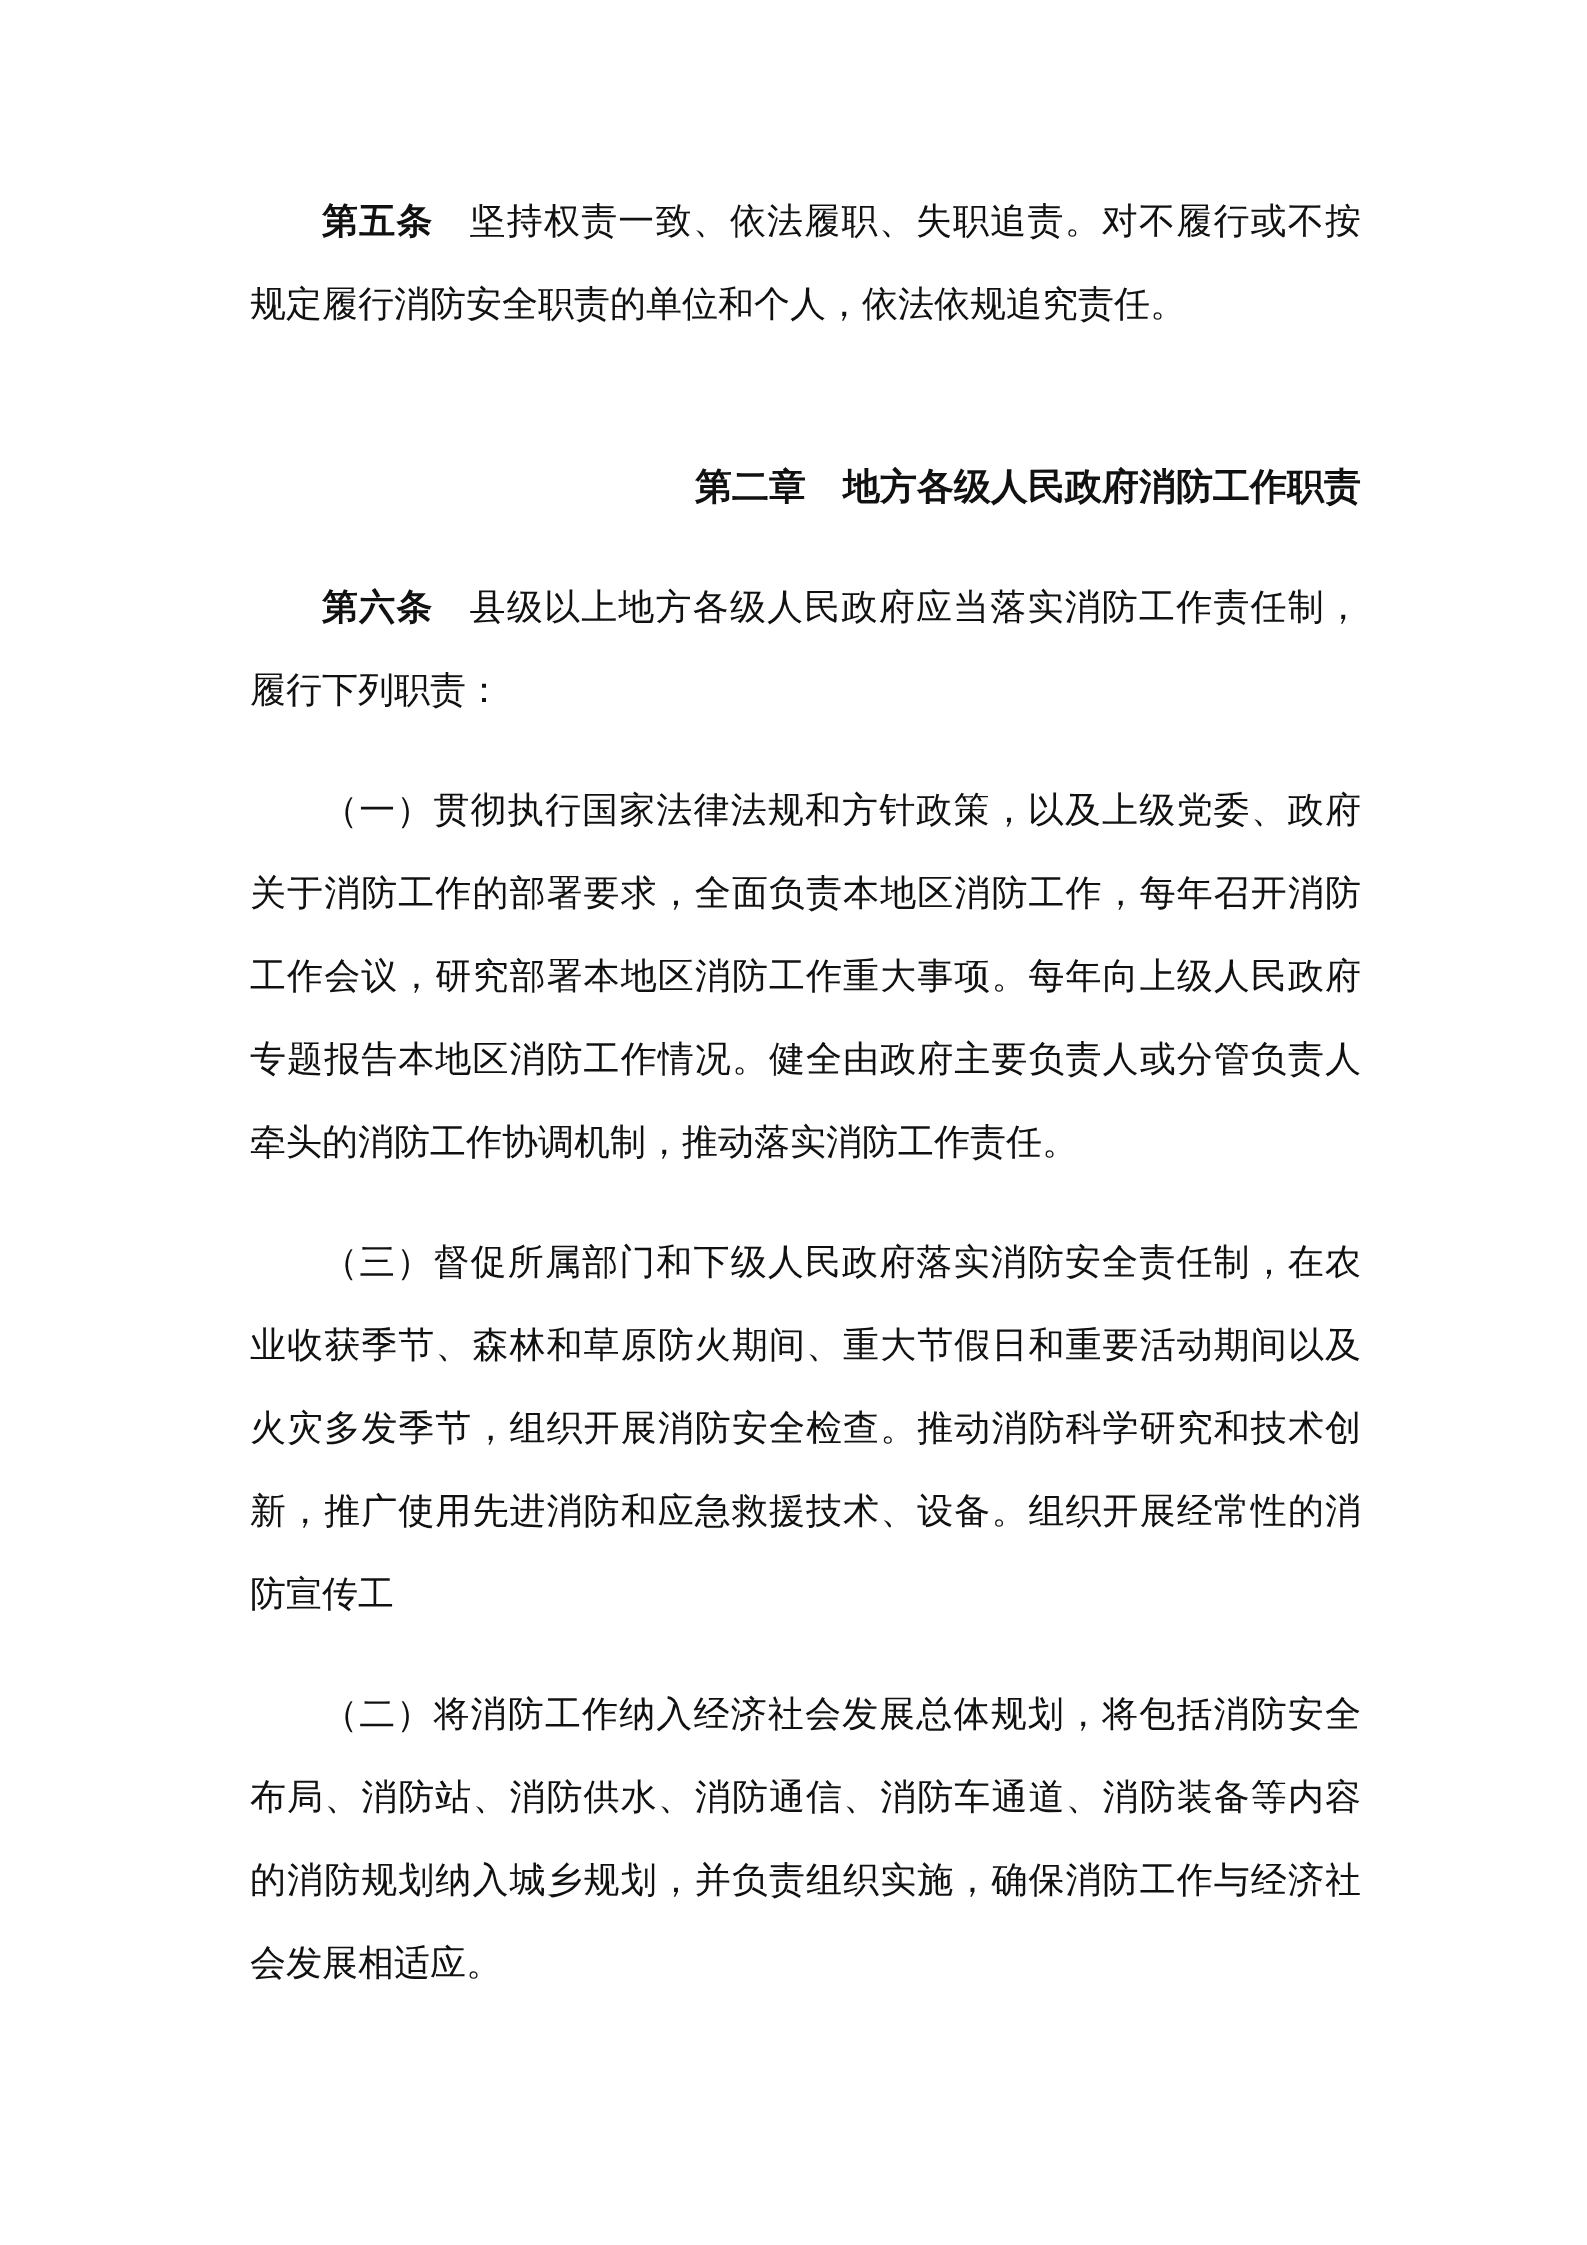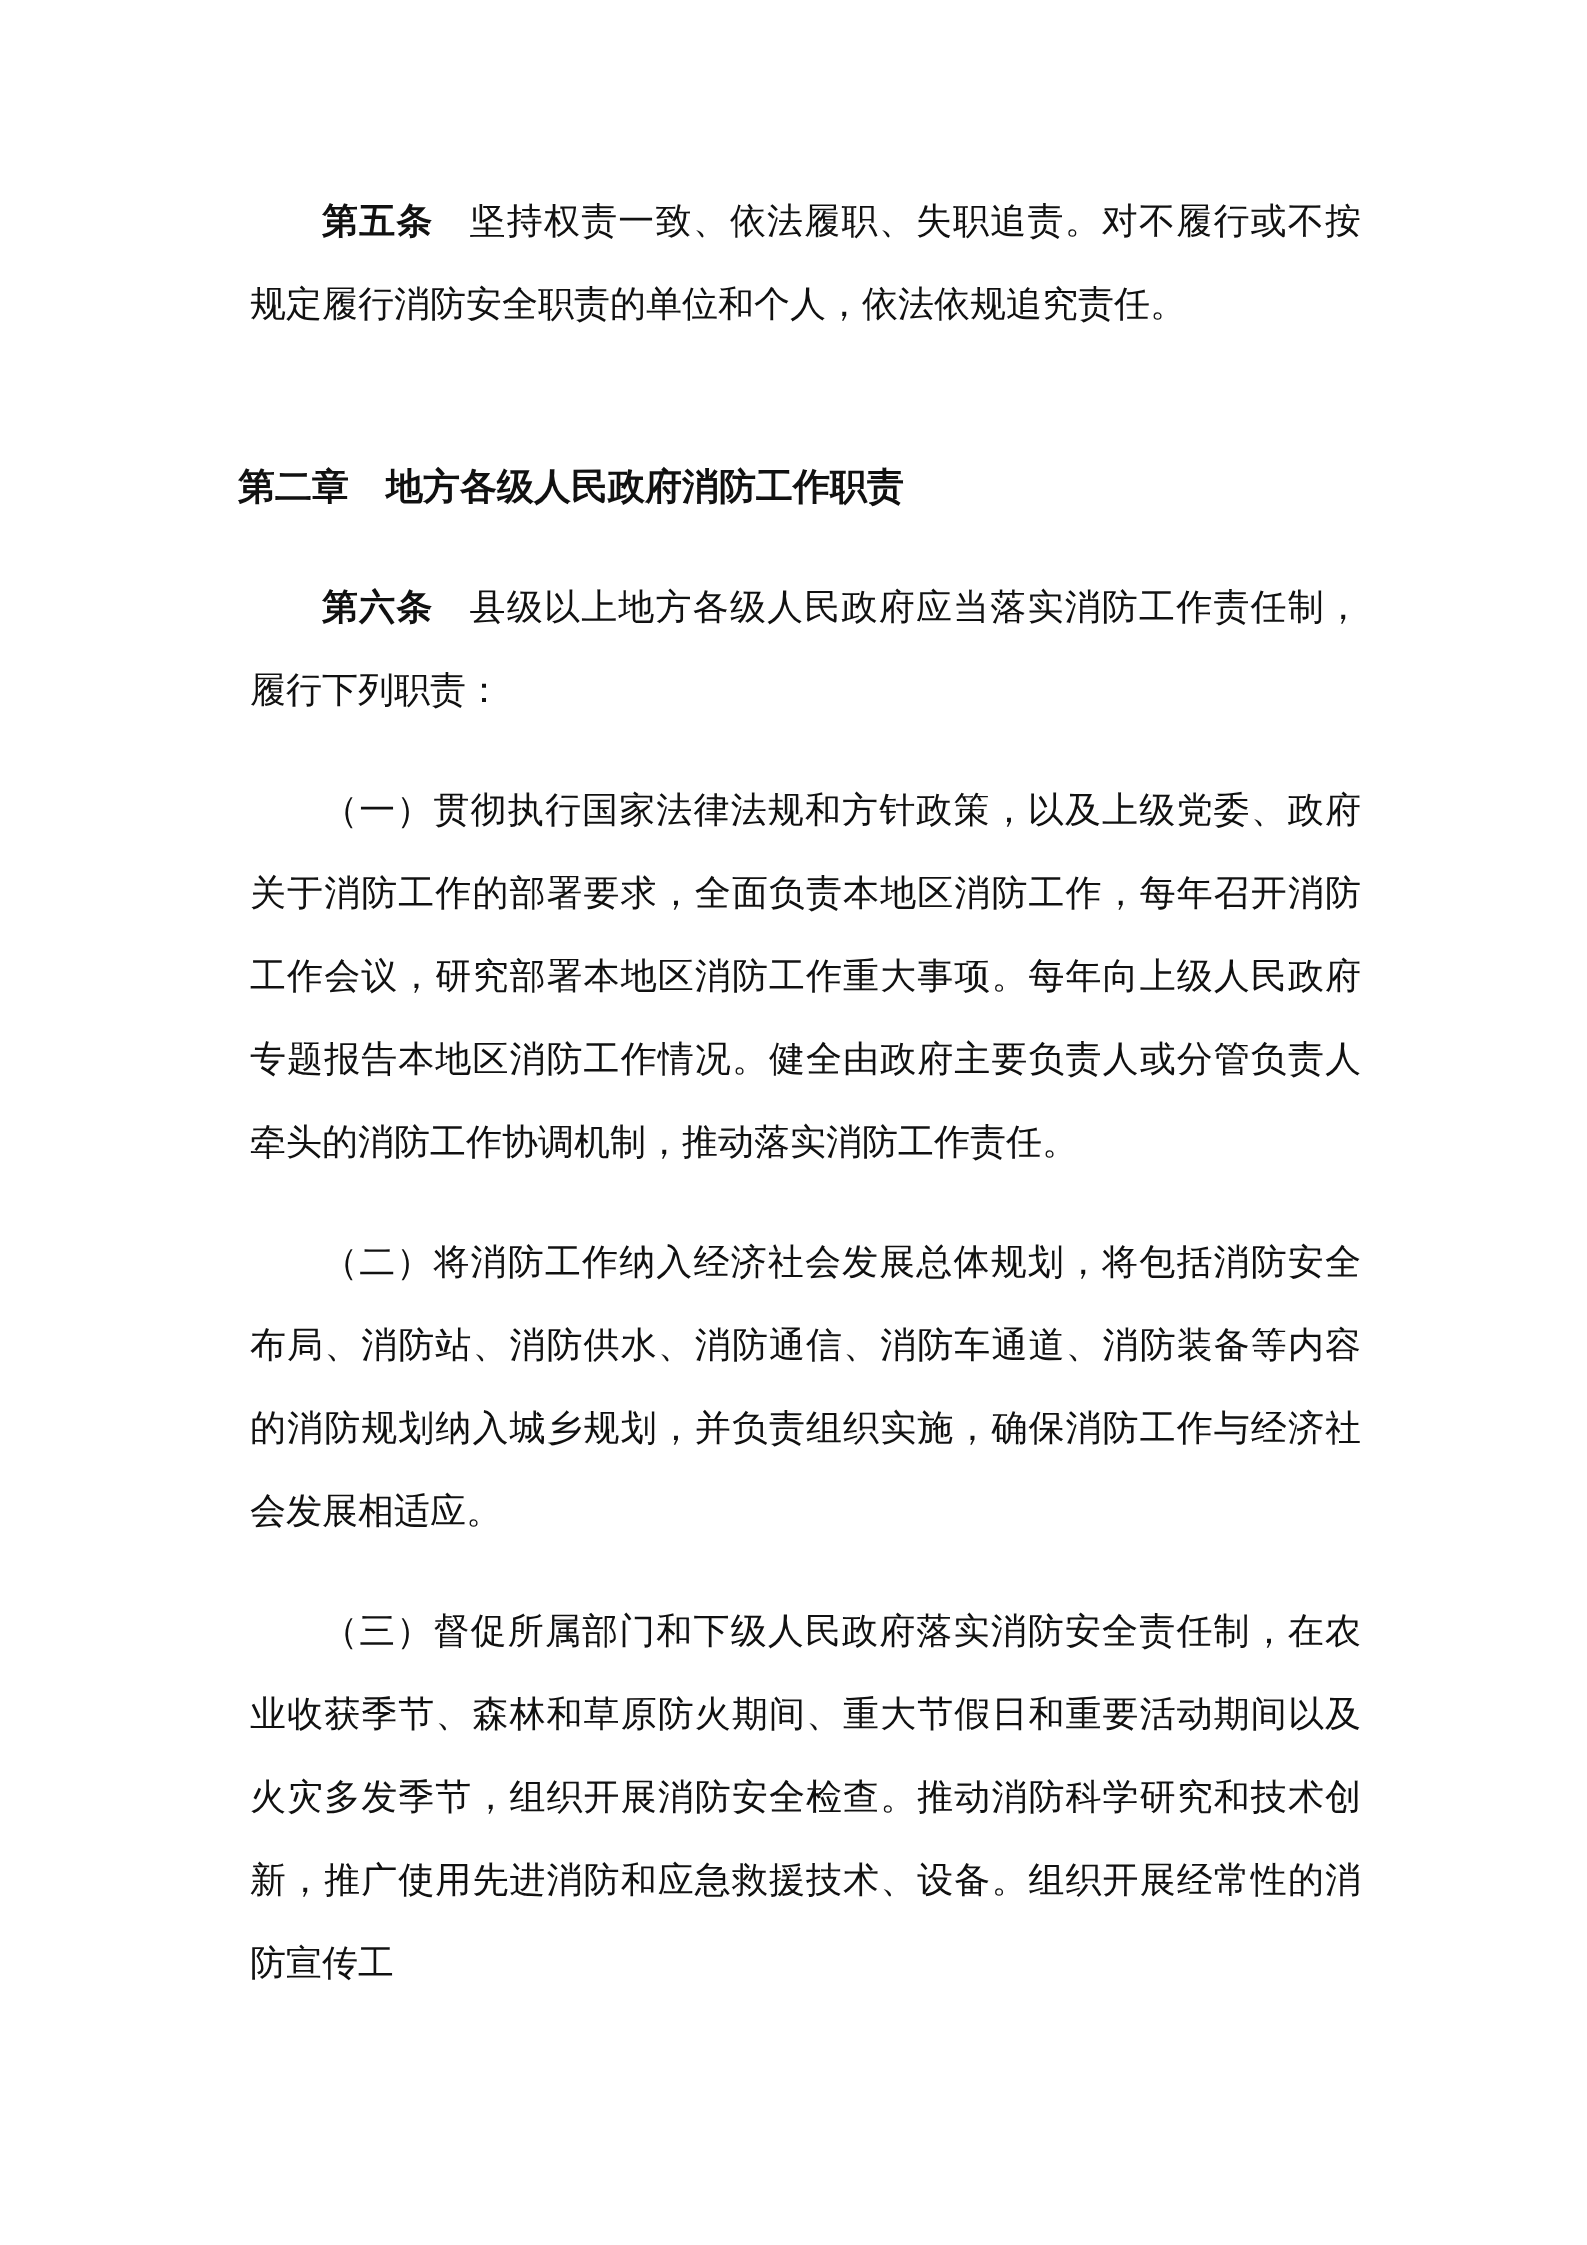--- a/index.html
+++ b/index.html
@@ -33,36 +33,36 @@
     font-family: "Liberation Sans", "DejaVu Sans", sans-serif;
     font-weight: bold;
     margin-right: 1em;
   }
   h2.chapter-heading {
     margin: 99px 0 37px 0;
     font-family: "Liberation Sans", "DejaVu Sans", sans-serif;
     font-weight: bold;
     font-size: 37px;
     line-height: 83px;
-    text-align: left;
+    text-align: right;
     text-indent: 0;
   }
 </style>
 </head>
 <body>
 
 <div class="page" style="background: rgb(255, 255, 255); color: rgb(17, 17, 17);">
   <div class="doc">
 
     <p class="body-para"><span class="para-label">第五条</span><span>坚持权责一致、依法履职、失职追责。对不履行或不按规定履行消防安全职责的单位和个人，依法依规追究责任。</span></p>
 
     <h2 class="chapter-heading">第二章　地方各级人民政府消防工作职责</h2>
 
     <p class="body-para"><span class="para-label">第六条</span><span>县级以上地方各级人民政府应当落实消防工作责任制，履行下列职责：</span></p>
 
     <p class="body-para">（一）贯彻执行国家法律法规和方针政策，以及上级党委、政府关于消防工作的部署要求，全面负责本地区消防工作，每年召开消防工作会议，研究部署本地区消防工作重大事项。每年向上级人民政府专题报告本地区消防工作情况。健全由政府主要负责人或分管负责人牵头的消防工作协调机制，推动落实消防工作责任。</p>
 
+    <p class="body-para">（三）督促所属部门和下级人民政府落实消防安全责任制，在农业收获季节、森林和草原防火期间、重大节假日和重要活动期间以及火灾多发季节，组织开展消防安全检查。推动消防科学研究和技术创新，推广使用先进消防和应急救援技术、设备。组织开展经常性的消防宣传工</p>
+
     <p class="body-para">（二）将消防工作纳入经济社会发展总体规划，将包括消防安全布局、消防站、消防供水、消防通信、消防车通道、消防装备等内容的消防规划纳入城乡规划，并负责组织实施，确保消防工作与经济社会发展相适应。</p>
-
-    <p class="body-para">（三）督促所属部门和下级人民政府落实消防安全责任制，在农业收获季节、森林和草原防火期间、重大节假日和重要活动期间以及火灾多发季节，组织开展消防安全检查。推动消防科学研究和技术创新，推广使用先进消防和应急救援技术、设备。组织开展经常性的消防宣传工</p>
 
   </div>
 </div>
 
 </body></html>

